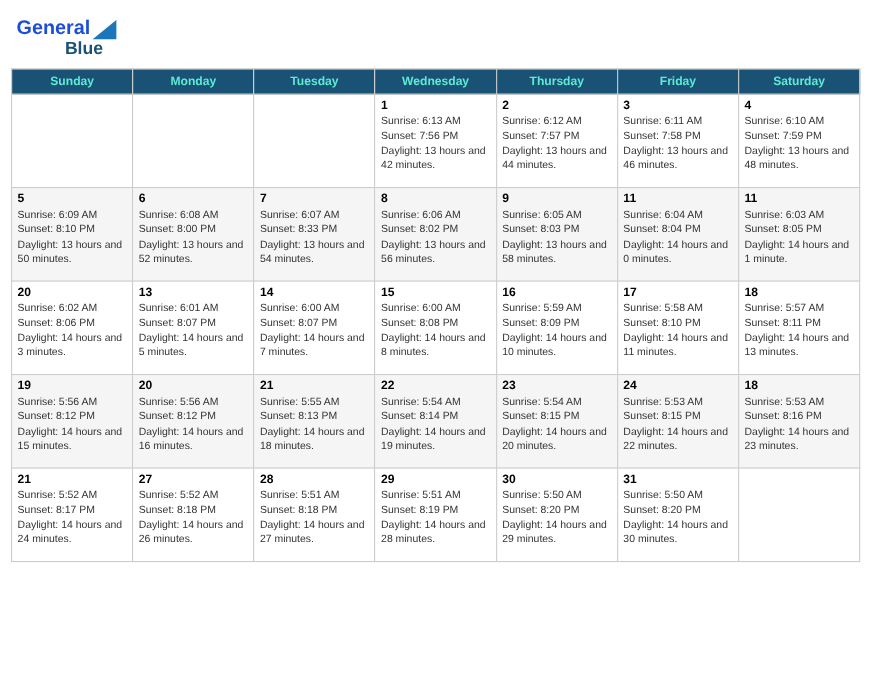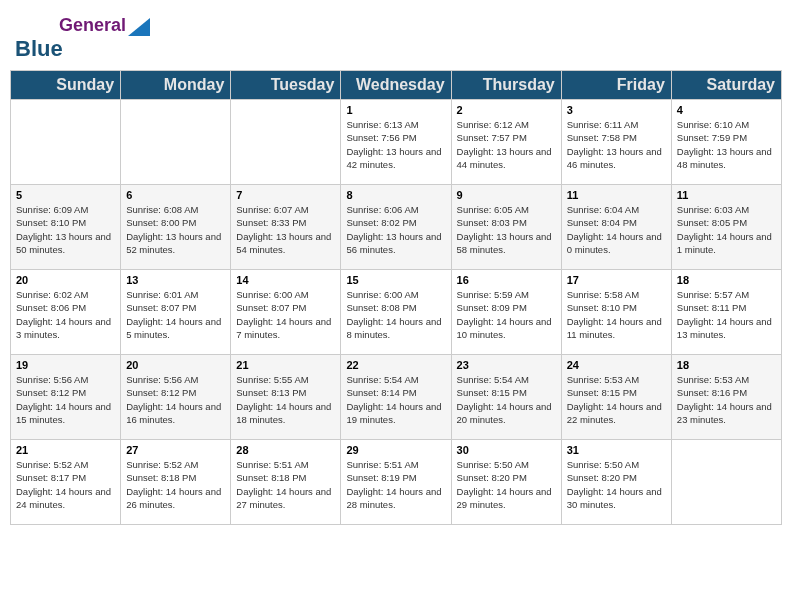--- a/index.html
+++ b/index.html
@@ -18,27 +18,27 @@
       padding: 5px 5px 0 5px;
     }
     .logo {
       display: flex;
       flex-direction: column;
       align-items: flex-start;
     }
     .logo-general {
       font-size: 18px;
       font-weight: bold;
-      color: #701a75;
+      color: #1d4ed8;
+    }
+    .logo-blue {
+      font-size: 16px;
+      font-weight: bold;
+      color: #1a5276;
       margin-left: 44px;
-    }
-    .logo-blue {
-      font-size: 22px;
-      font-weight: bold;
-      color: #1a5276;
     }
     .logo-icon {
       display: inline-block;
       width: 22px;
       height: 16px;
       position: relative;
       margin-left: 2px;
     }
     .logo-row {
       display: flex;
@@ -57,24 +57,24 @@
       color: #444;
       margin-top: 2px;
     }
     .calendar {
       width: 100%;
       border-collapse: collapse;
       font-size: 10.5px;
     }
     .calendar th {
       background-color: #1a5276;
-      color: #e5e5e5;
-      text-align: right;
+      color: #5eead4;
+      text-align: center;
       padding: 5px 6px;
-      font-size: 16px;
+      font-size: 11px;
       font-weight: bold;
       border: 1px solid #ccc;
     }
     .calendar td {
       vertical-align: top;
       padding: 4px 5px;
       border: 1px solid #ccc;
       width: calc(100% / 7);
       min-height: 80px;
       height: 85px;

